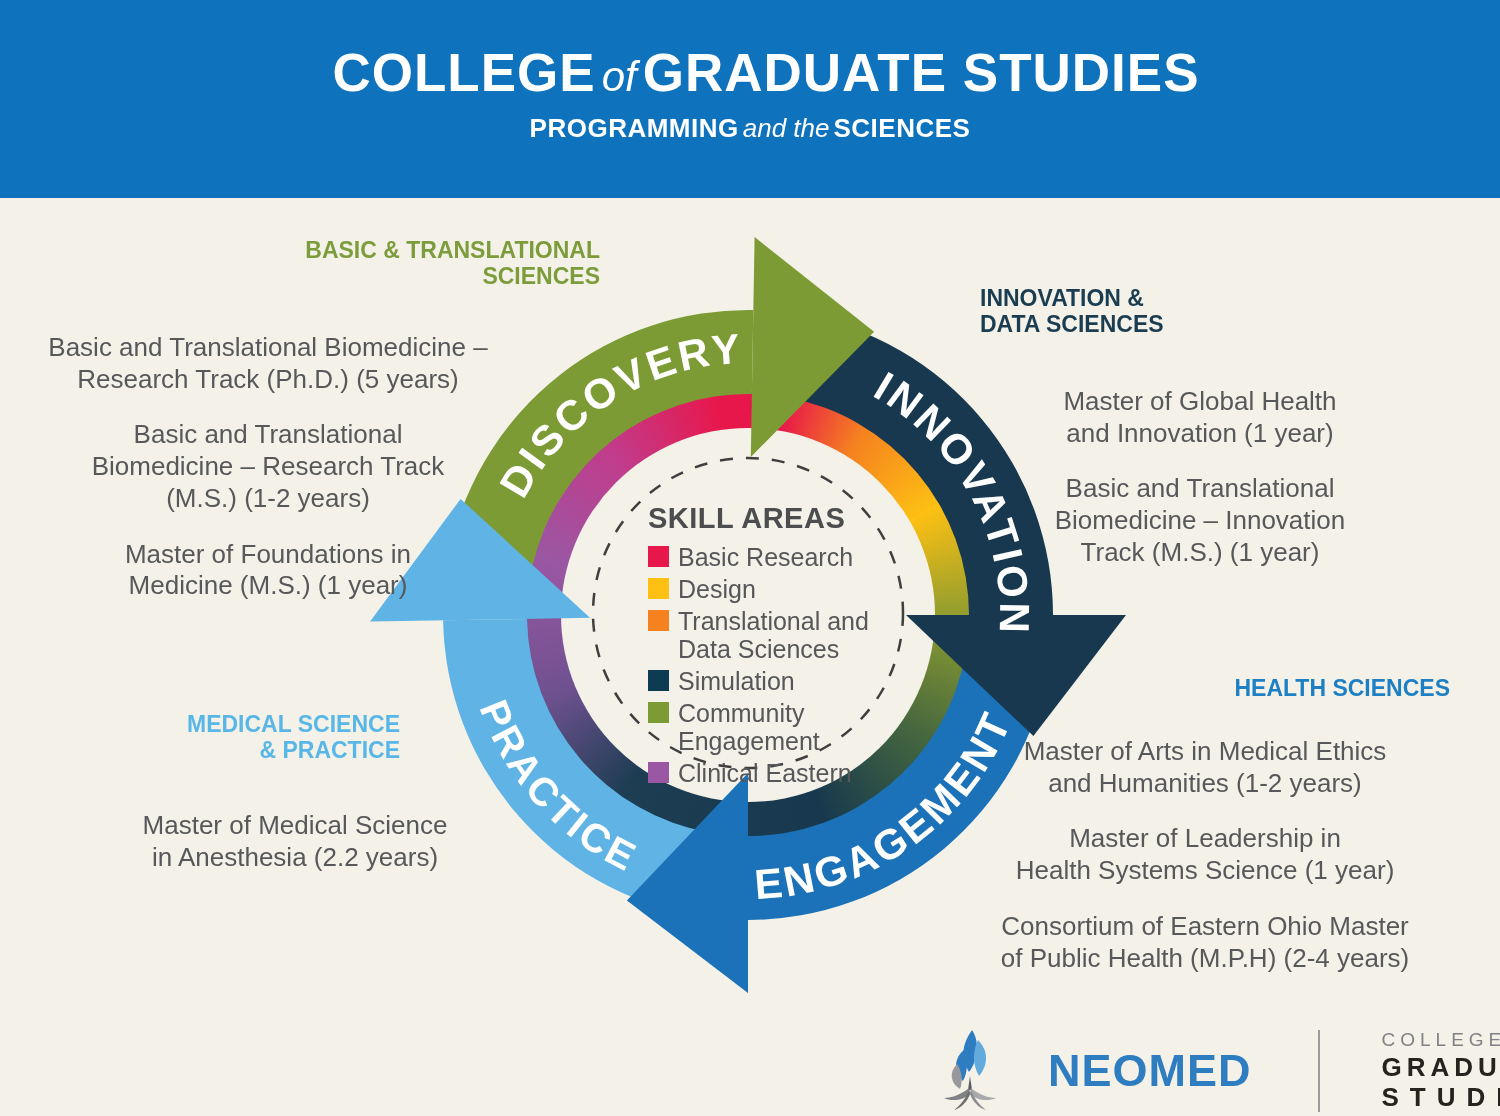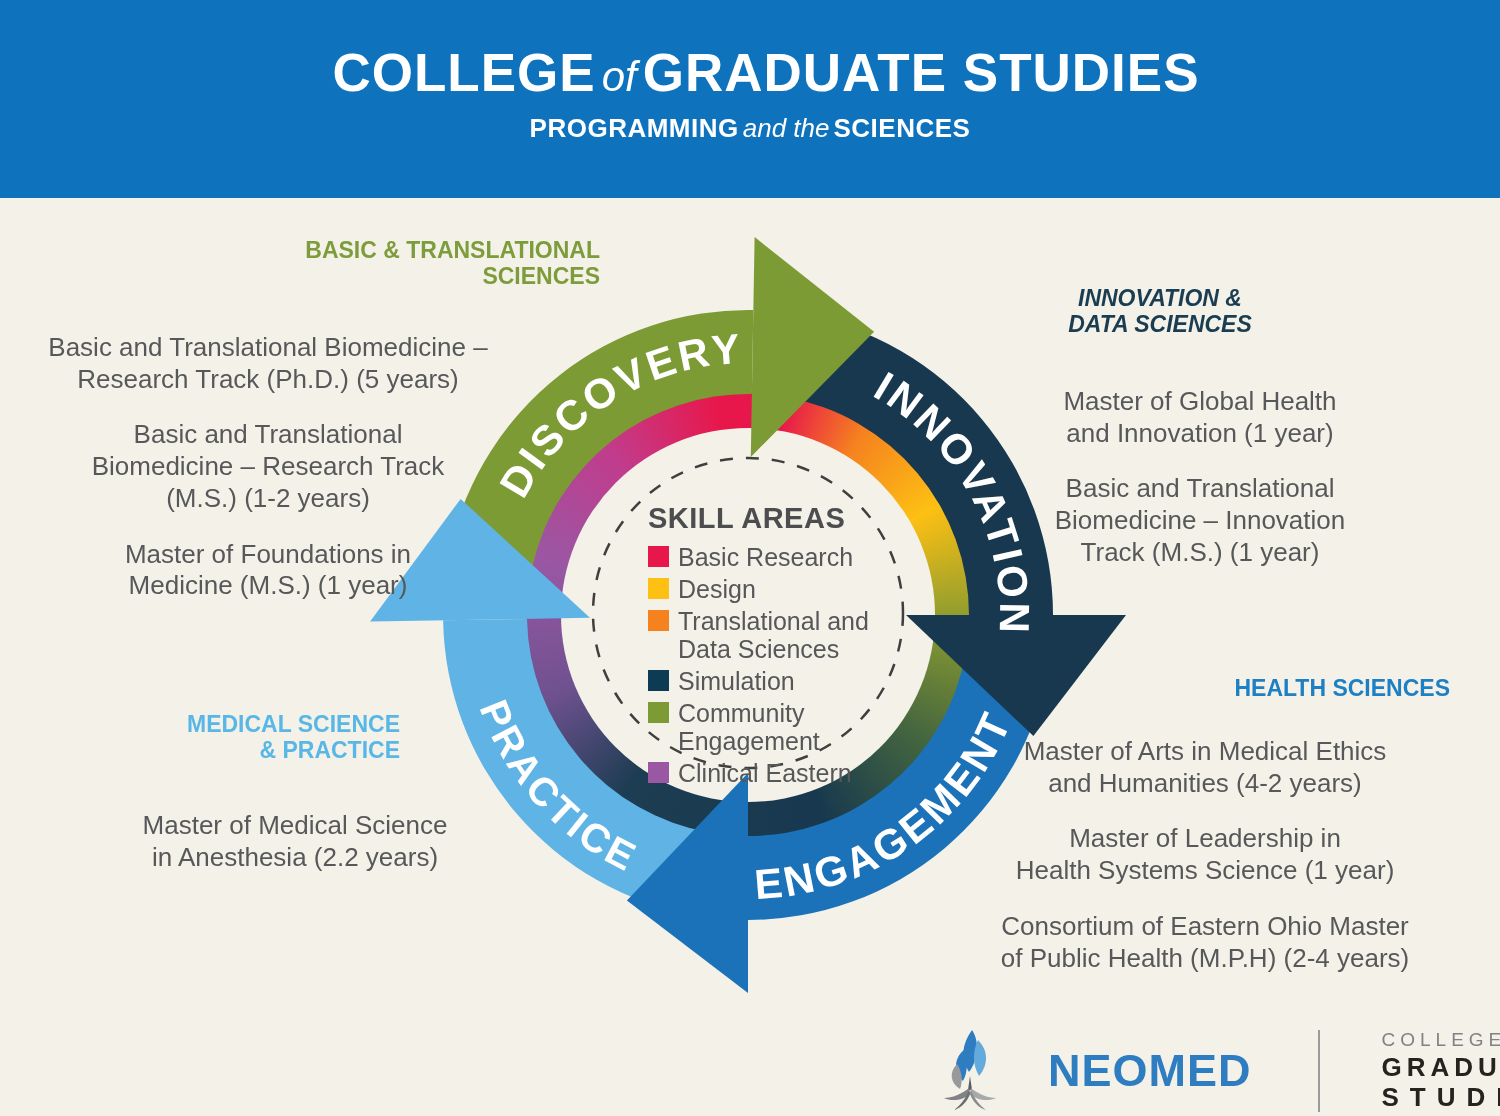--- a/index.html
+++ b/index.html
@@ -16,21 +16,21 @@
   .ring{position:absolute;left:525px;top:392px;width:446px;height:446px;border-radius:50%;}
   .ring-hole{position:absolute;left:561px;top:428px;width:374px;height:374px;border-radius:50%;background:#f4f1e8;}
   svg.diagram{position:absolute;left:0;top:0;}
   .arrow-label{font-family:"Liberation Sans",sans-serif;font-size:42px;font-weight:bold;
                letter-spacing:3px;fill:#ffffff;}
   
   .sec-heading{position:absolute;font-size:23px;font-weight:bold;line-height:1.12;white-space:pre-line;}
   .prog{position:absolute;color:#57585a;font-size:26px;line-height:1.22;text-align:center;}
   .prog p{margin:0 0 24px 0;white-space:pre-line;}
   .align-r{text-align:right;}
-  .align-c{text-align:center;font-style:italic;}
+  .align-c{}
   
   .legend{position:absolute;left:648px;top:502px;width:250px;}
   .legend .legend-title{font-size:29px;font-weight:bold;color:#4c4d4f;letter-spacing:0.5px;margin:0 0 8px 0;}
   .legend-row{display:flex;align-items:flex-start;margin:0 0 4px 0;}
   .legend-swatch{width:21px;height:21px;flex:none;margin:3px 9px 0 0;}
   .legend-label{font-size:25px;line-height:1.12;color:#565759;white-space:pre-line;}
   
   .footer{position:absolute;left:942px;top:1028px;display:flex;align-items:center;gap:40px;}
   .brand{font-size:45px;font-weight:bold;letter-spacing:1px;margin-left:10px;}
   .footer-divider{width:2px;height:82px;background:#999b9d;margin:0 22px 0 26px;}
@@ -105,21 +105,21 @@
     <p>Master of Global Health
 and Innovation (1 year)</p>
     <p>Basic and Translational
 Biomedicine – Innovation
 Track (M.S.) (1 year)</p>
   </div>
 
   <div class="sec-heading align-r" style="left:1000px;top:676px;width:450px;color:#1e80c4;">HEALTH SCIENCES</div>
   <div class="prog" style="left:955px;top:736px;width:500px;">
     <p>Master of Arts in Medical Ethics
-and Humanities (4-2 years)</p>
+and Humanities (1-2 years)</p>
     <p>Master of Leadership in
 Health Systems Science (1 year)</p>
     <p>Consortium of Eastern Ohio Master
 of Public Health (M.P.H) (2-4 years)</p>
   </div>
 
   <div class="sec-heading align-r" style="left:40px;top:712px;width:360px;color:#58b7e7;">MEDICAL SCIENCE
 &amp; PRACTICE</div>
   <div class="prog" style="left:110px;top:810px;width:370px;">
     <p>Master of Medical Science

